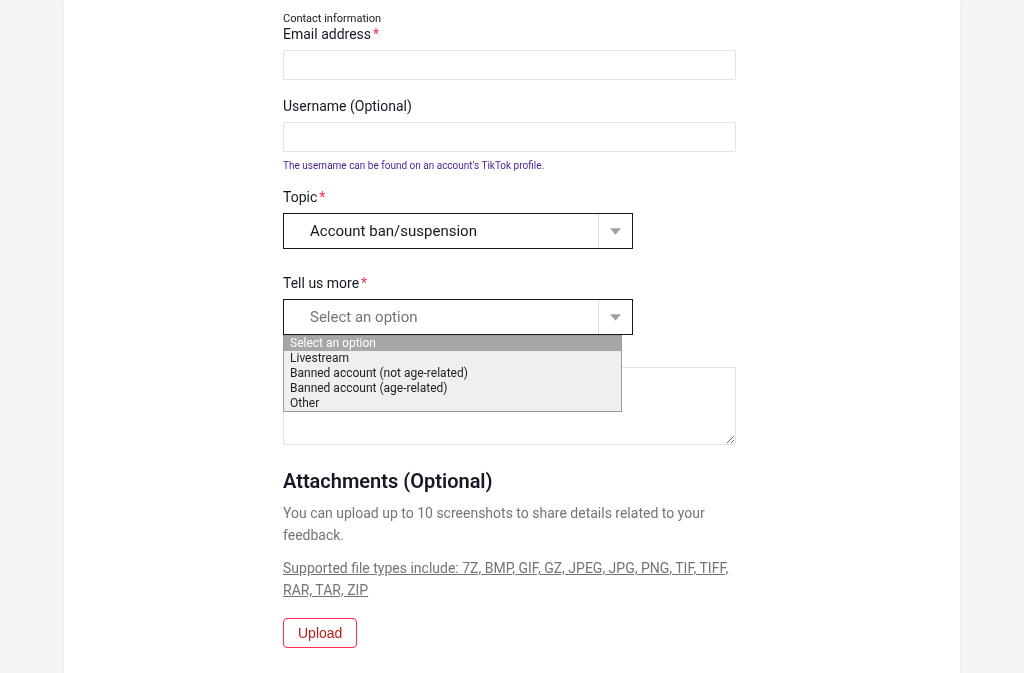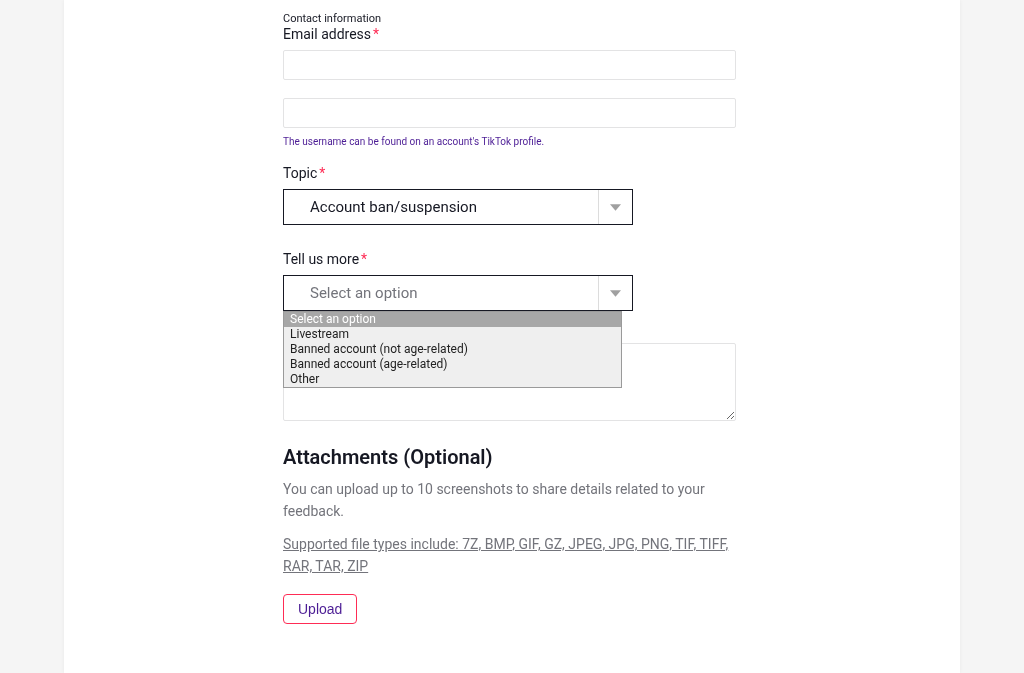--- a/index.html
+++ b/index.html
@@ -173,21 +173,21 @@
     .upload-btn {
       margin-top: 16px;
       display: inline-flex;
       align-items: center;
       justify-content: center;
       height: 30px;
       padding: 0 14px;
       border: 1px solid #fe2c55;
       border-radius: 4px;
       background: #fff;
-      color: #4c1d95;
+      color: #b91c1c;
       font-size: 14px;
       font-weight: 500;
       cursor: pointer;
     }
 
     .dropdown-anchor {
       position: relative;
     }
   </style>
 </head>
@@ -200,20 +200,21 @@
   
   <div class="field-block">
     <div class="field-label">
       <span>Email address</span><span class="req">*</span>
     </div>
     <input type="text" class="text-input" value="" style="">
   </div>
 
   
   <div class="field-block">
+    <div class="field-label">Username (Optional)</div>
     <input type="text" class="text-input" value="" style="">
     <div class="help-text">The username can be found on an account's TikTok profile.</div>
   </div>
 
   
   <div class="field-block" style="margin-bottom:26px;">
     <div class="field-label">
       <span>Topic</span><span class="req">*</span>
     </div>
     <div class="select-box">

